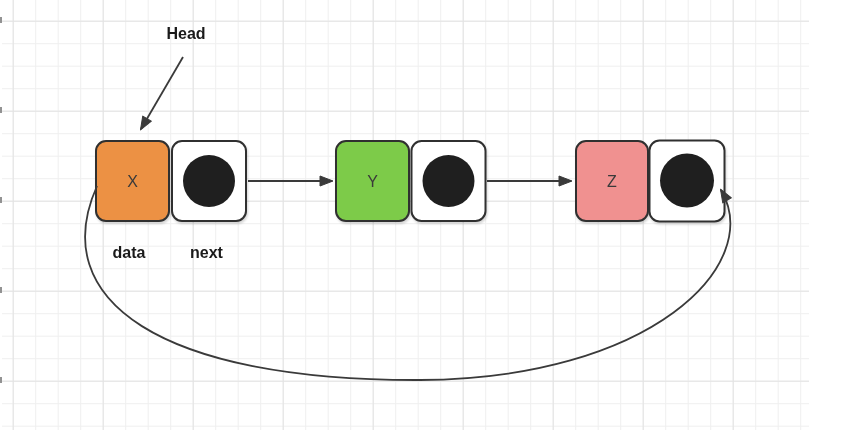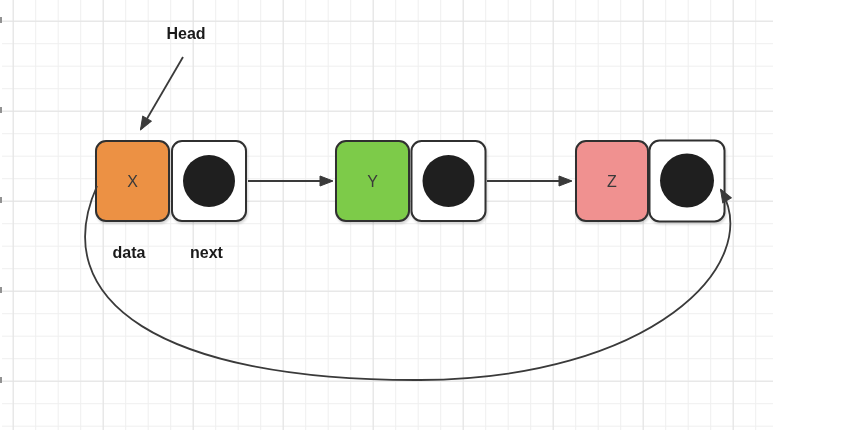--- a/index.html
+++ b/index.html
@@ -16,20 +16,21 @@
     width: 773px;
     height: 430px;
     background-color: #ffffff;
     background-image:
       linear-gradient(to right, #e3e3e3 1px, transparent 1px),
       linear-gradient(to bottom, #e3e3e3 1px, transparent 1px),
       linear-gradient(to right, #efefef 1px, transparent 1px),
       linear-gradient(to bottom, #efefef 1px, transparent 1px);
     background-size: 90px 90px, 90px 90px, 22.5px 22.5px, 22.5px 22.5px;
     background-position: 12.7px 0, 0 20.7px, 12.7px 0, 0 20.7px;
+    padding-left: 36px;
   }
   .edge-strip {
     position: absolute;
     left: 0; top: 0;
     width: 2px; height: 100%;
     background: #ffffff;
     z-index: 2;
   }
   .edge-tick {
     position: absolute;

